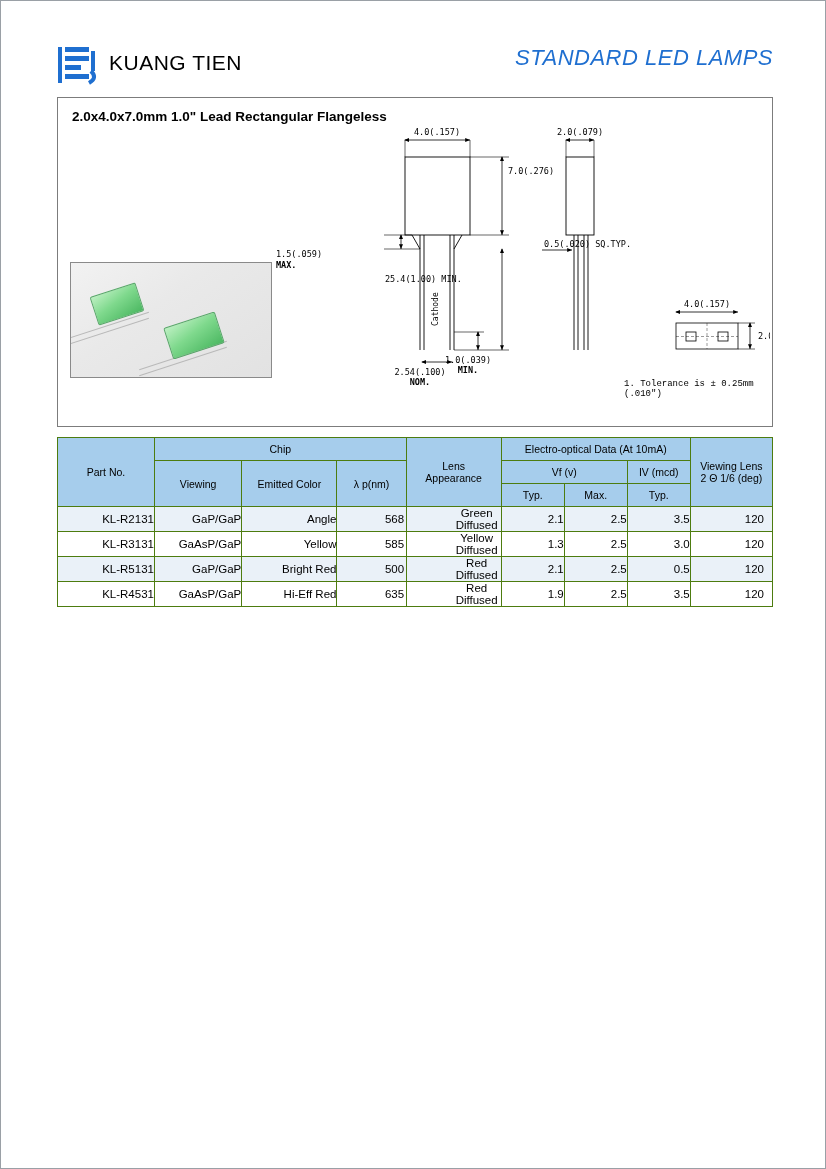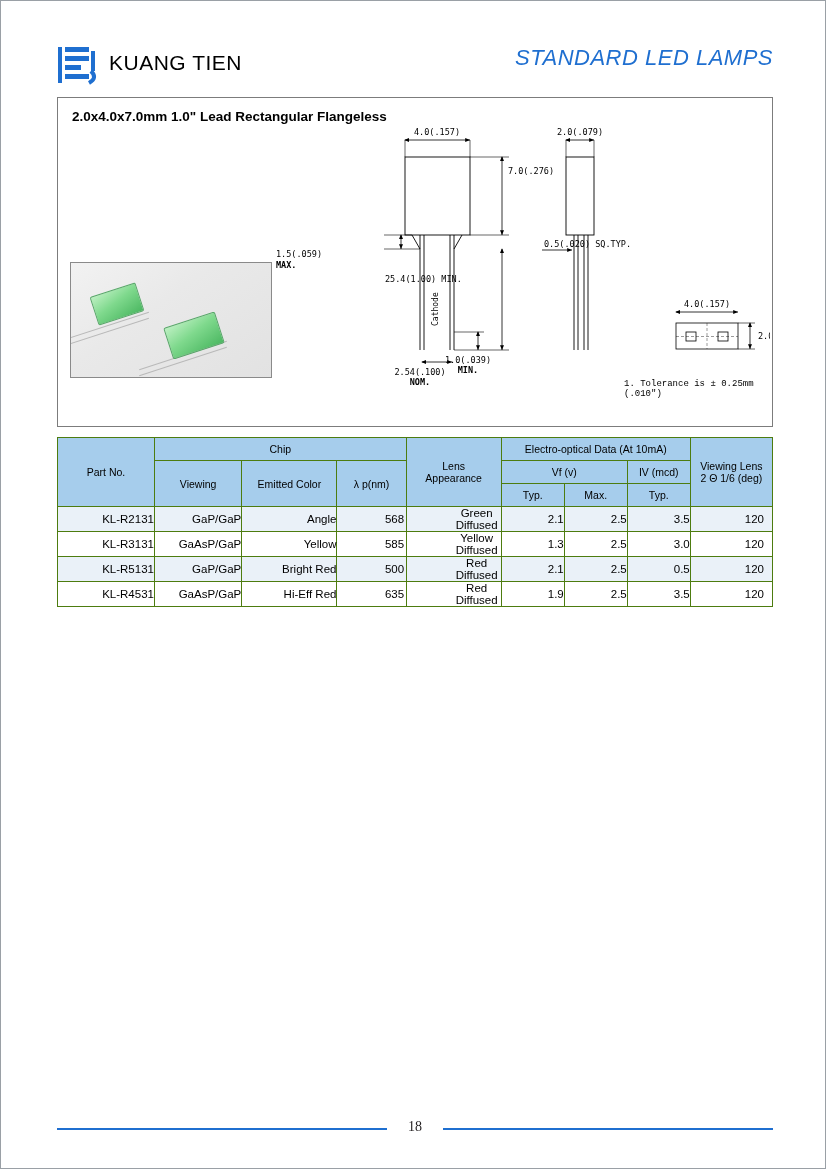--- a/index.html
+++ b/index.html
@@ -295,19 +295,14 @@
         <td>635</td>
         <td>Red Diffused</td>
         <td>1.9</td>
         <td>2.5</td>
         <td>3.5</td>
         <td>120</td>
       </tr>
     </tbody>
   </table>
 
-  <div class="footer">
-    <span class="foot-rule left"></span>
-    <span class="page-num">18</span>
-    <span class="foot-rule right"></span>
-  </div>
 
 </div>
 
 </body></html>

